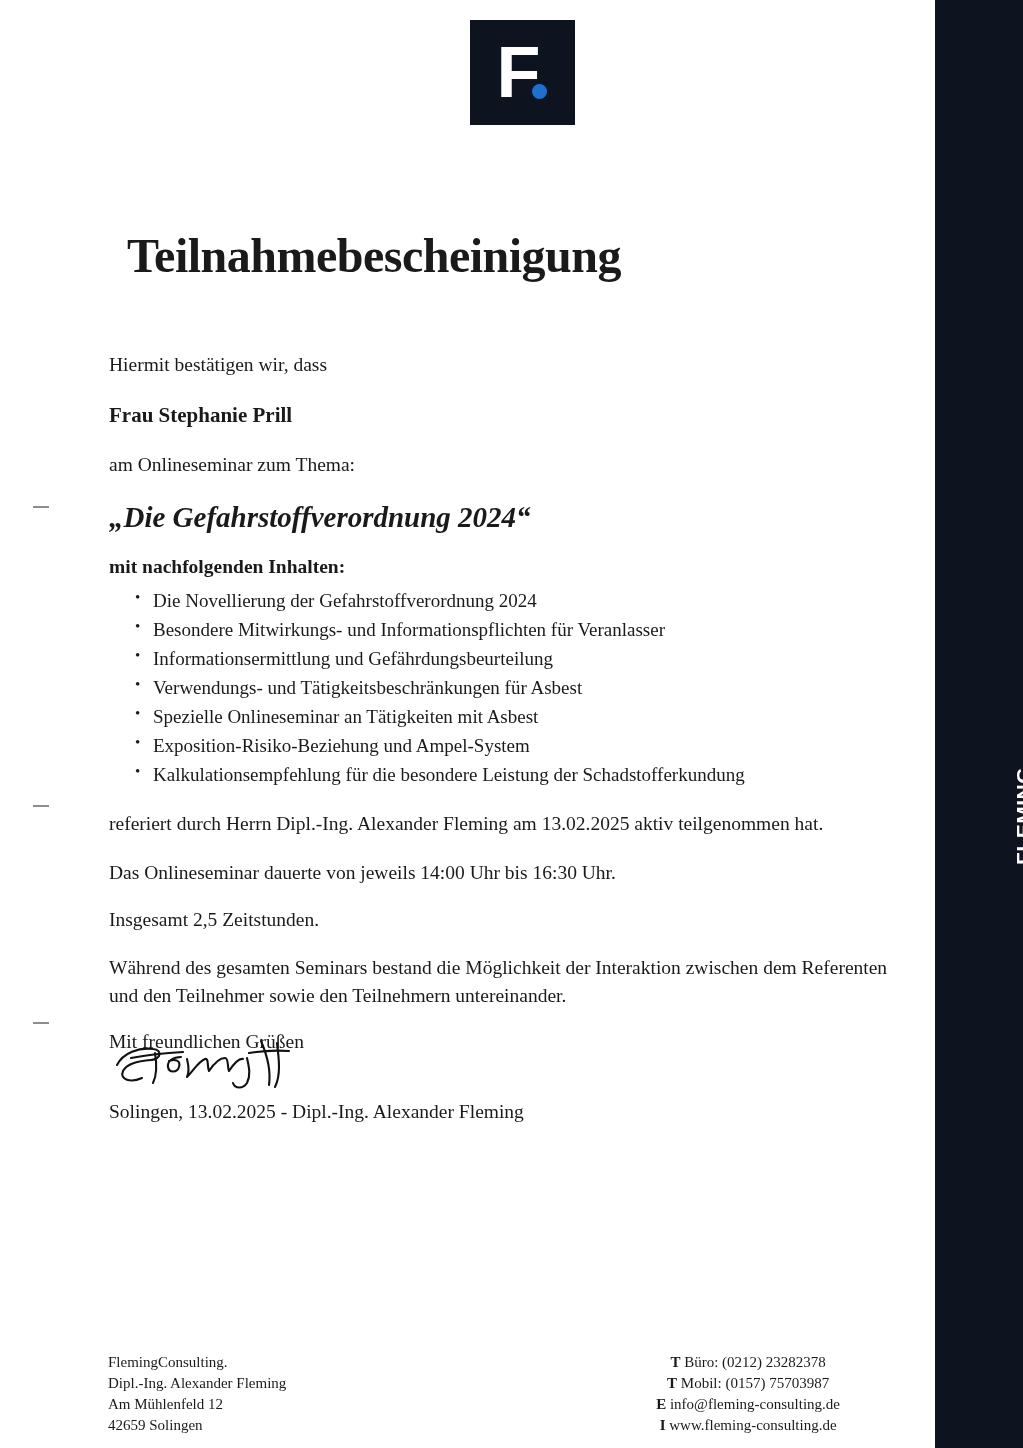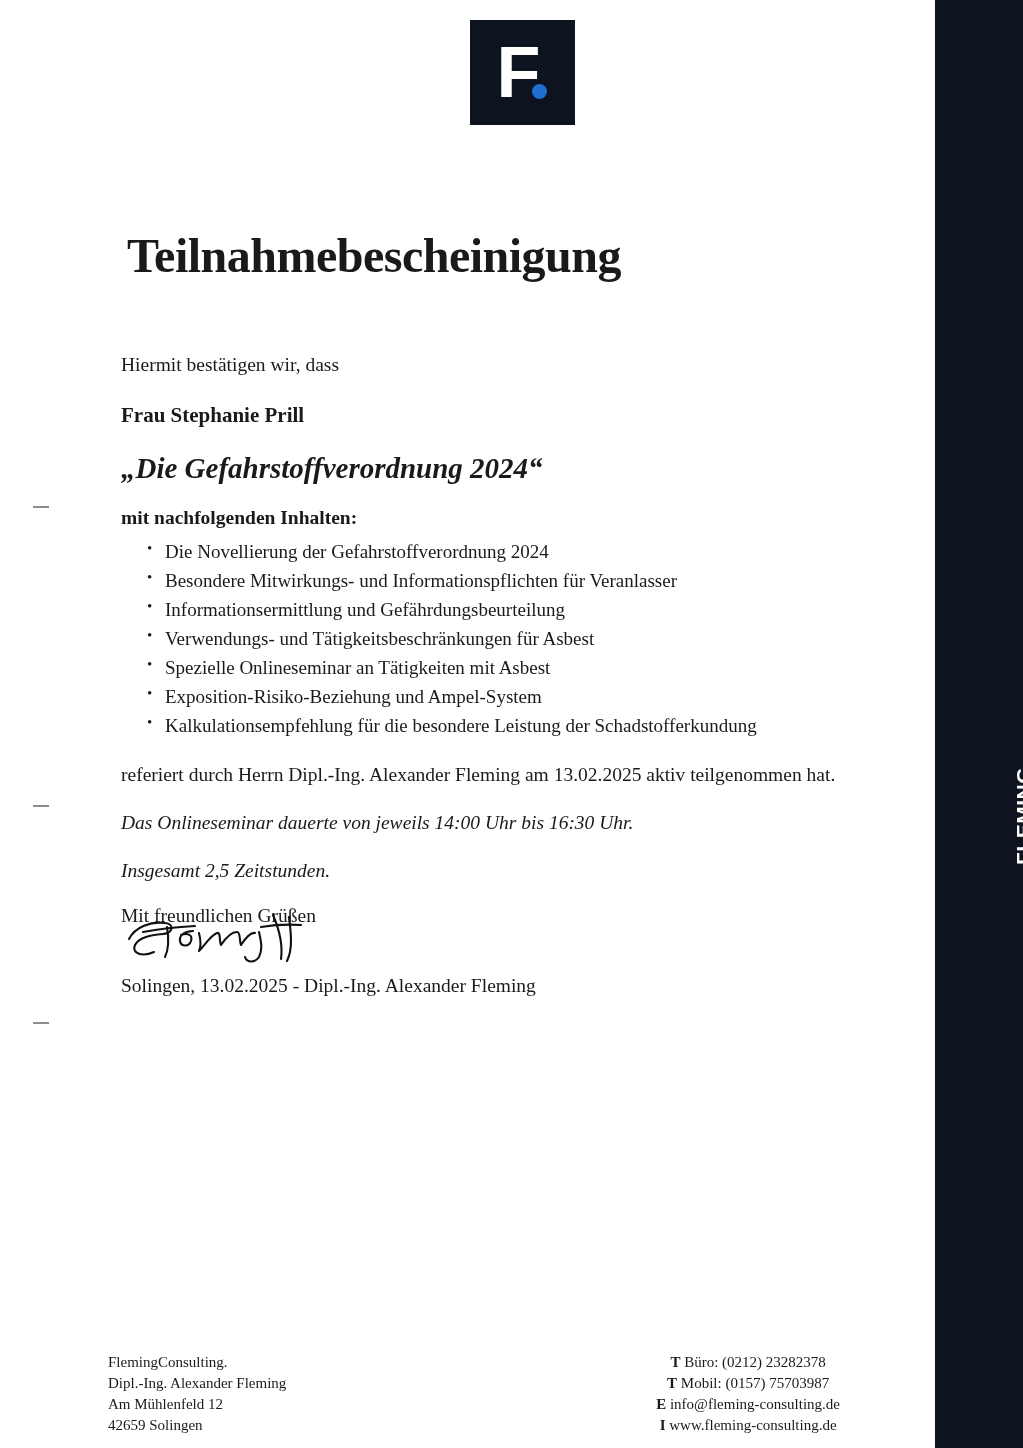--- a/index.html
+++ b/index.html
@@ -106,21 +106,21 @@
     top: 228px;
     width: 748px;
     text-align: center;
     font-size: 48px;
     font-weight: 700;
     letter-spacing: -0.5px;
   }
 
   .body {
     position: absolute;
-    left: 121px;
+    left: 109px;
     top: 352px;
     width: 800px;
   }
   .line {
     font-size: 19.5px;
     line-height: 1.35;
     margin: 0 0 23px 0;
   }
   .line.name {
     font-weight: 700;
@@ -152,21 +152,21 @@
     padding-left: 18px;
   }
   ul.contents li::before {
     content: "\2022";
     position: absolute;
     left: 0;
     top: 0;
     font-size: 15px;
   }
   .para { margin-bottom: 22px; }
-  .para.tight { margin-bottom: 21px; font-style: italic; }
+  .para.tight { margin-bottom: 21px; }
   .multiline { line-height: 1.4; }
 
   
   .closing {
     font-size: 19.5px;
   }
   .sig-wrap {
     position: relative;
     height: 46px;
   }
@@ -213,34 +213,36 @@
 
   <div class="tick t1"></div>
   <div class="tick t2"></div>
   <div class="tick t3"></div>
 
   <div class="title">Teilnahmebescheinigung</div>
 
   <div class="body">
     <p class="line">Hiermit bestätigen wir, dass</p>
     <p class="line name">Frau Stephanie Prill</p>
+    <p class="line">am Onlineseminar zum Thema:</p>
     <p class="topic">„Die Gefahrstoffverordnung 2024“</p>
     <p class="contents-head">mit nachfolgenden Inhalten:</p>
     <ul class="contents">
       <li>Die Novellierung der Gefahrstoffverordnung 2024</li>
       <li>Besondere Mitwirkungs- und Informationspflichten für Veranlasser</li>
       <li>Informationsermittlung und Gefährdungsbeurteilung</li>
       <li>Verwendungs- und Tätigkeitsbeschränkungen für Asbest</li>
       <li>Spezielle Onlineseminar an Tätigkeiten mit Asbest</li>
       <li>Exposition-Risiko-Beziehung und Ampel-System</li>
       <li>Kalkulationsempfehlung für die besondere Leistung der Schadstofferkundung</li>
     </ul>
     <p class="line para">referiert durch Herrn Dipl.-Ing. Alexander Fleming am 13.02.2025 aktiv teilgenommen hat.</p>
     <p class="line para tight">Das Onlineseminar dauerte von jeweils 14:00 Uhr bis 16:30 Uhr.</p>
     <p class="line para tight">Insgesamt 2,5 Zeitstunden.</p>
+    <p class="line para multiline">Während des gesamten Seminars bestand die Möglichkeit der Interaktion zwischen dem Referenten und den Teilnehmer sowie den Teilnehmern untereinander.</p>
 
     <div class="closing">
       <div>Mit freundlichen Grüßen</div>
       <div class="sig-wrap">
         <svg class="signature" viewBox="0 0 230 68">
           <g fill="none" stroke="#111111" stroke-width="2.1" stroke-linecap="round" stroke-linejoin="round">
             <path d="M8 34 C 14 22, 30 16, 44 18 C 54 19, 52 28, 42 29 C 30 30, 18 32, 14 40 C 10 49, 22 52, 33 47"></path>
             <path d="M22 27 C 38 24, 56 22, 74 21"></path>
             <path d="M46 22 C 48 34, 48 44, 44 52"></path>
             <path d="M60 30 C 66 28, 72 29, 70 36 C 68 42, 60 42, 59 36 C 58 30, 64 26, 72 26"></path>

